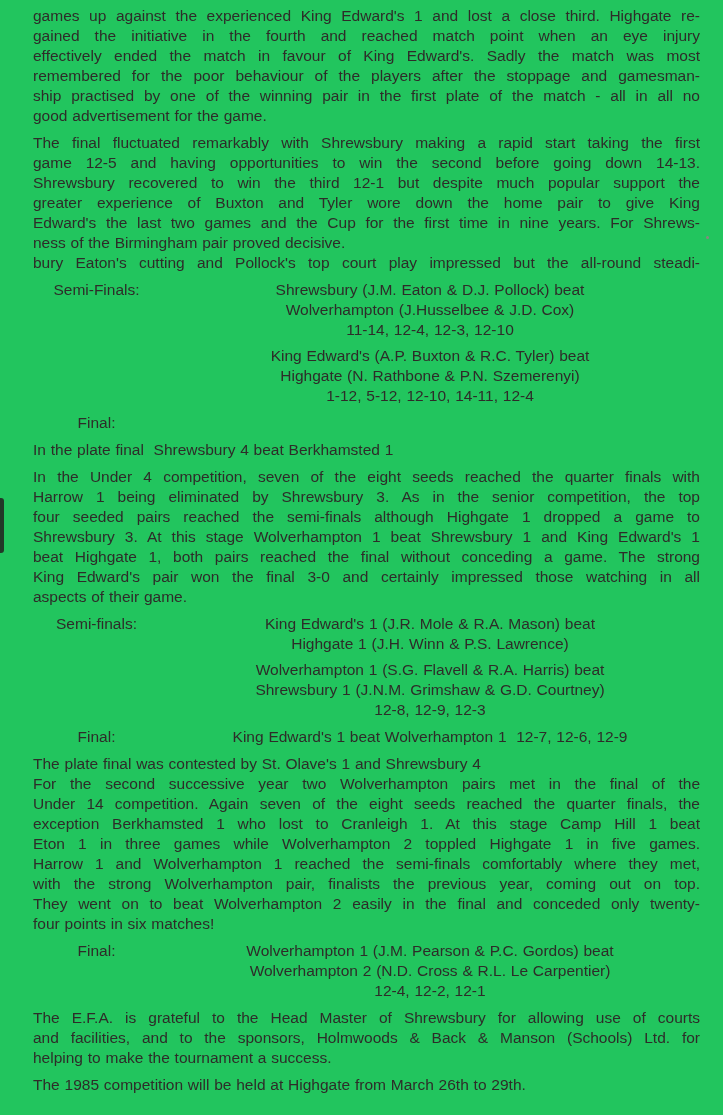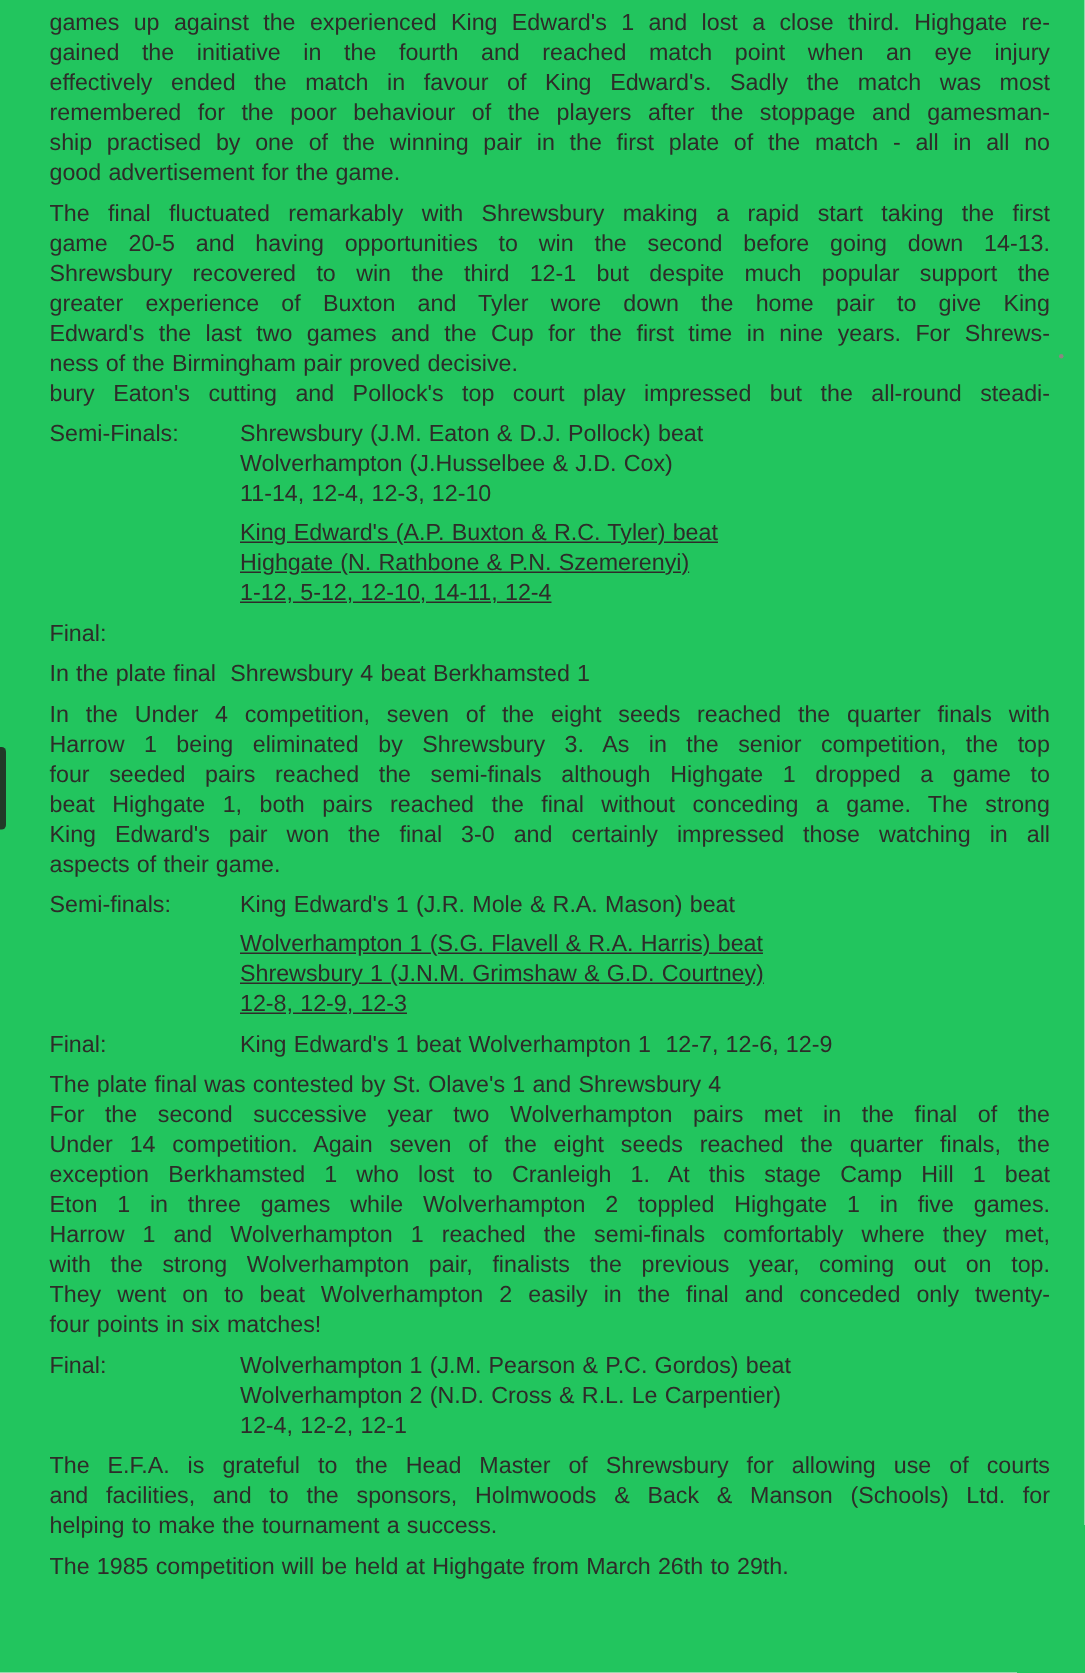--- a/index.html
+++ b/index.html
@@ -32,29 +32,30 @@
     word-spacing: 0.5px;
   }
   .just {
     text-align: justify;
     text-align-last: justify;
   }
   .para { margin-bottom: 7px; }
   .record {
     display: flex;
     margin-bottom: 7px;
+    text-align: center;
   }
   .record .label {
     flex: none;
     width: 127px;
     font-size: 15.5px;
     line-height: 20px;
   }
   .record .content { flex: 1; }
-  .group + .group { margin-top: 6px; text-decoration: underline; }
+  .group + .group { margin-top: 6px; }
   
   .artifact-left {
     position: absolute;
     left: 0;
     top: 498px;
     width: 4px;
     height: 55px;
     background: #22201e;
     border-radius: 0 3px 3px 0;
     opacity: 0.85;
@@ -77,21 +78,21 @@
       <div class="para">
         <div class="line just">games up against the experienced King Edward's 1 and lost a close third. Highgate re-</div>
         <div class="line just">gained the initiative in the fourth and reached match point when an eye injury</div>
         <div class="line just">effectively ended the match in favour of King Edward's. Sadly the match was most</div>
         <div class="line just">remembered for the poor behaviour of the players after the stoppage and gamesman-</div>
         <div class="line just">ship practised by one of the winning pair in the first plate of the match - all in all no</div>
         <div class="line">good advertisement for the game.</div>
       </div>
       <div class="para">
         <div class="line just">The final fluctuated remarkably with Shrewsbury making a rapid start taking the first</div>
-        <div class="line just">game 20-5 and having opportunities to win the second before going down 14-13.</div>
+        <div class="line just">game 12-5 and having opportunities to win the second before going down 14-13.</div>
         <div class="line just">Shrewsbury recovered to win the third 12-1 but despite much popular support the</div>
         <div class="line just">greater experience of Buxton and Tyler wore down the home pair to give King</div>
         <div class="line just">Edward's the last two games and the Cup for the first time in nine years. For Shrews-</div>
         <div class="line">ness of the Birmingham pair proved decisive.</div>
         <div class="line just">bury Eaton's cutting and Pollock's top court play impressed but the all-round steadi-</div>
       </div>
       <div class="record">
         <div class="label">Semi-Finals:</div>
         <div class="content">
           <div class="group">
@@ -109,29 +110,31 @@
       <div class="record">
         <div class="label">Final:</div>
       </div>
       <div class="para">
         <div class="line">In the plate final  Shrewsbury 4 beat Berkhamsted 1</div>
       </div>
       <div class="para">
         <div class="line just">In the Under 4 competition, seven of the eight seeds reached the quarter finals with</div>
         <div class="line just">Harrow 1 being eliminated by Shrewsbury 3. As in the senior competition, the top</div>
         <div class="line just">four seeded pairs reached the semi-finals although Highgate 1 dropped a game to</div>
+        <div class="line just">Shrewsbury 3. At this stage Wolverhampton 1 beat Shrewsbury 1 and King Edward's 1</div>
         <div class="line just">beat Highgate 1, both pairs reached the final without conceding a game. The strong</div>
         <div class="line just">King Edward's pair won the final 3-0 and certainly impressed those watching in all</div>
         <div class="line">aspects of their game.</div>
       </div>
       <div class="record">
         <div class="label">Semi-finals:</div>
         <div class="content">
           <div class="group">
             <div class="line">King Edward's 1 (J.R. Mole &amp; R.A. Mason) beat</div>
+            <div class="line">Highgate 1 (J.H. Winn &amp; P.S. Lawrence)</div>
           </div>
           <div class="group">
             <div class="line">Wolverhampton 1 (S.G. Flavell &amp; R.A. Harris) beat</div>
             <div class="line">Shrewsbury 1 (J.N.M. Grimshaw &amp; G.D. Courtney)</div>
             <div class="line">12-8, 12-9, 12-3</div>
           </div>
         </div>
       </div>
       <div class="record">
         <div class="label">Final:</div>

